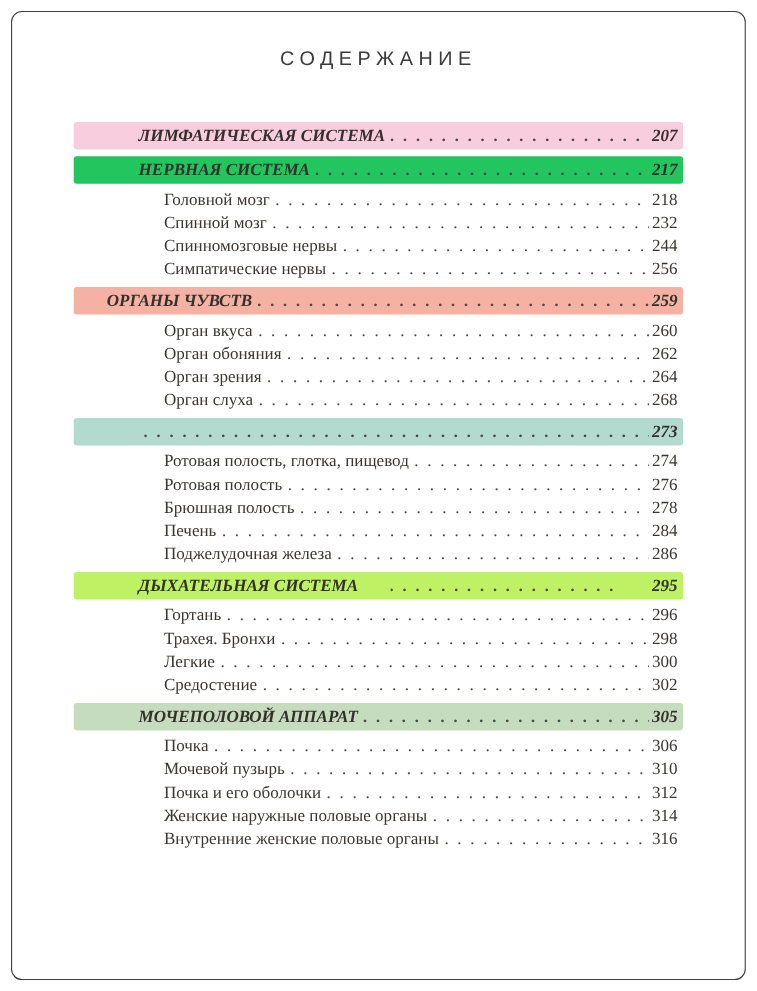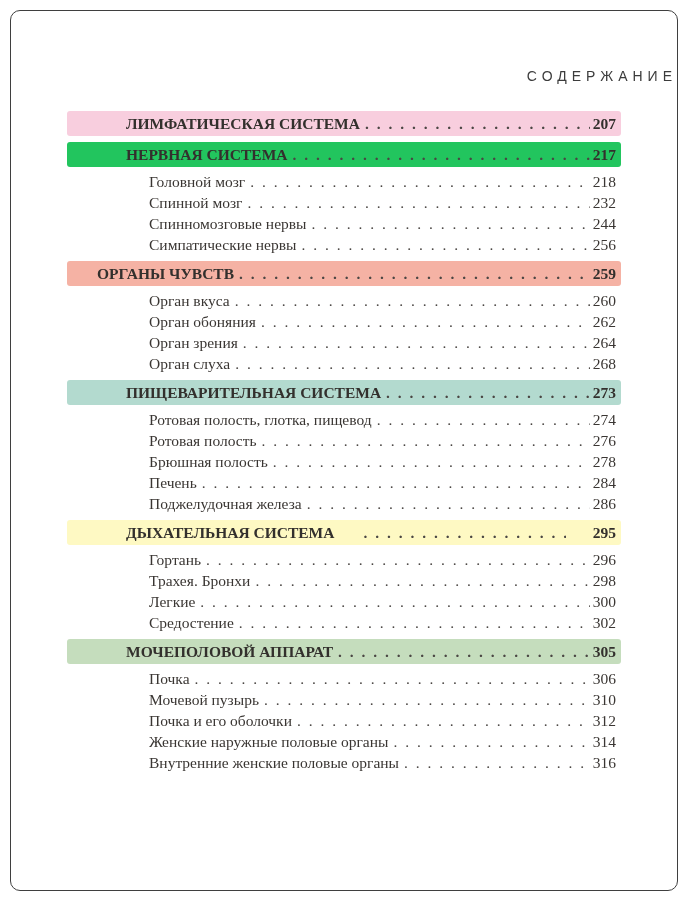--- a/index.html
+++ b/index.html
@@ -12,42 +12,43 @@
   }
   .page-frame {
     position:absolute;
     left:10px; top:10px; right:10px; bottom:10px;
     border:1.5px solid #3f3f3f;
     border-radius:10px;
     background:#ffffff;
     overflow:hidden;
   }
   .toc-title {
-    margin-top:57px;
-    text-align:right;
+    margin-top:32px;
+    text-align:center;
     font-family:"Liberation Sans", sans-serif;
-    font-size:14px;
+    font-size:18px;
     letter-spacing:5px;
     color:#3c3c3c;
   }
   .toc {
     position:absolute;
     left:56px; right:56px; top:100px;  
   }
   .section { margin-bottom:6px; }
   .section-header {
     display:flex;
     height:25px;
     line-height:25px;
     border-radius:3px;
     padding:0 5px 0 59px;
     font-weight:bold;
     font-size:15.5px;
     margin-bottom:4px;
     color:#33302d;
+    font-style:italic;
   }
   .row.item {
     display:flex;
     line-height:21px;
     font-size:15.5px;
     margin-left:82px;
     margin-right:5px;
   }
   .label { white-space:nowrap; }
   .dots {
@@ -131,21 +132,20 @@
       </div>
       <div class="row item">
         <span class="label">Орган слуха</span>
         <span class="dots"></span>
         <span class="pagenum">268</span>
       </div>
     </div>
 
     <div class="section">
       <div class="section-header" style="background-color: rgb(179, 218, 207);">
-        <span class="label">ПИЩЕВАРИТЕЛЬНАЯ СИСТЕМА</span>
         <span class="dots"></span>
         <span class="pagenum">273</span>
       </div>
       <div class="row item">
         <span class="label">Ротовая полость, глотка, пищевод</span>
         <span class="dots"></span>
         <span class="pagenum">274</span>
       </div>
       <div class="row item">
         <span class="label">Ротовая полость</span>
@@ -163,21 +163,21 @@
         <span class="pagenum">284</span>
       </div>
       <div class="row item">
         <span class="label">Поджелудочная железа</span>
         <span class="dots"></span>
         <span class="pagenum">286</span>
       </div>
     </div>
 
     <div class="section">
-      <div class="section-header" style="background-color: #fef9c3; gap: 24px;">
+      <div class="section-header" style="background-color: #bef264; gap: 24px;">
         <span class="label">ДЫХАТЕЛЬНАЯ СИСТЕМА</span>
         <span class="dots"></span>
         <span class="pagenum">295</span>
       </div>
       <div class="row item">
         <span class="label">Гортань</span>
         <span class="dots"></span>
         <span class="pagenum">296</span>
       </div>
       <div class="row item">

